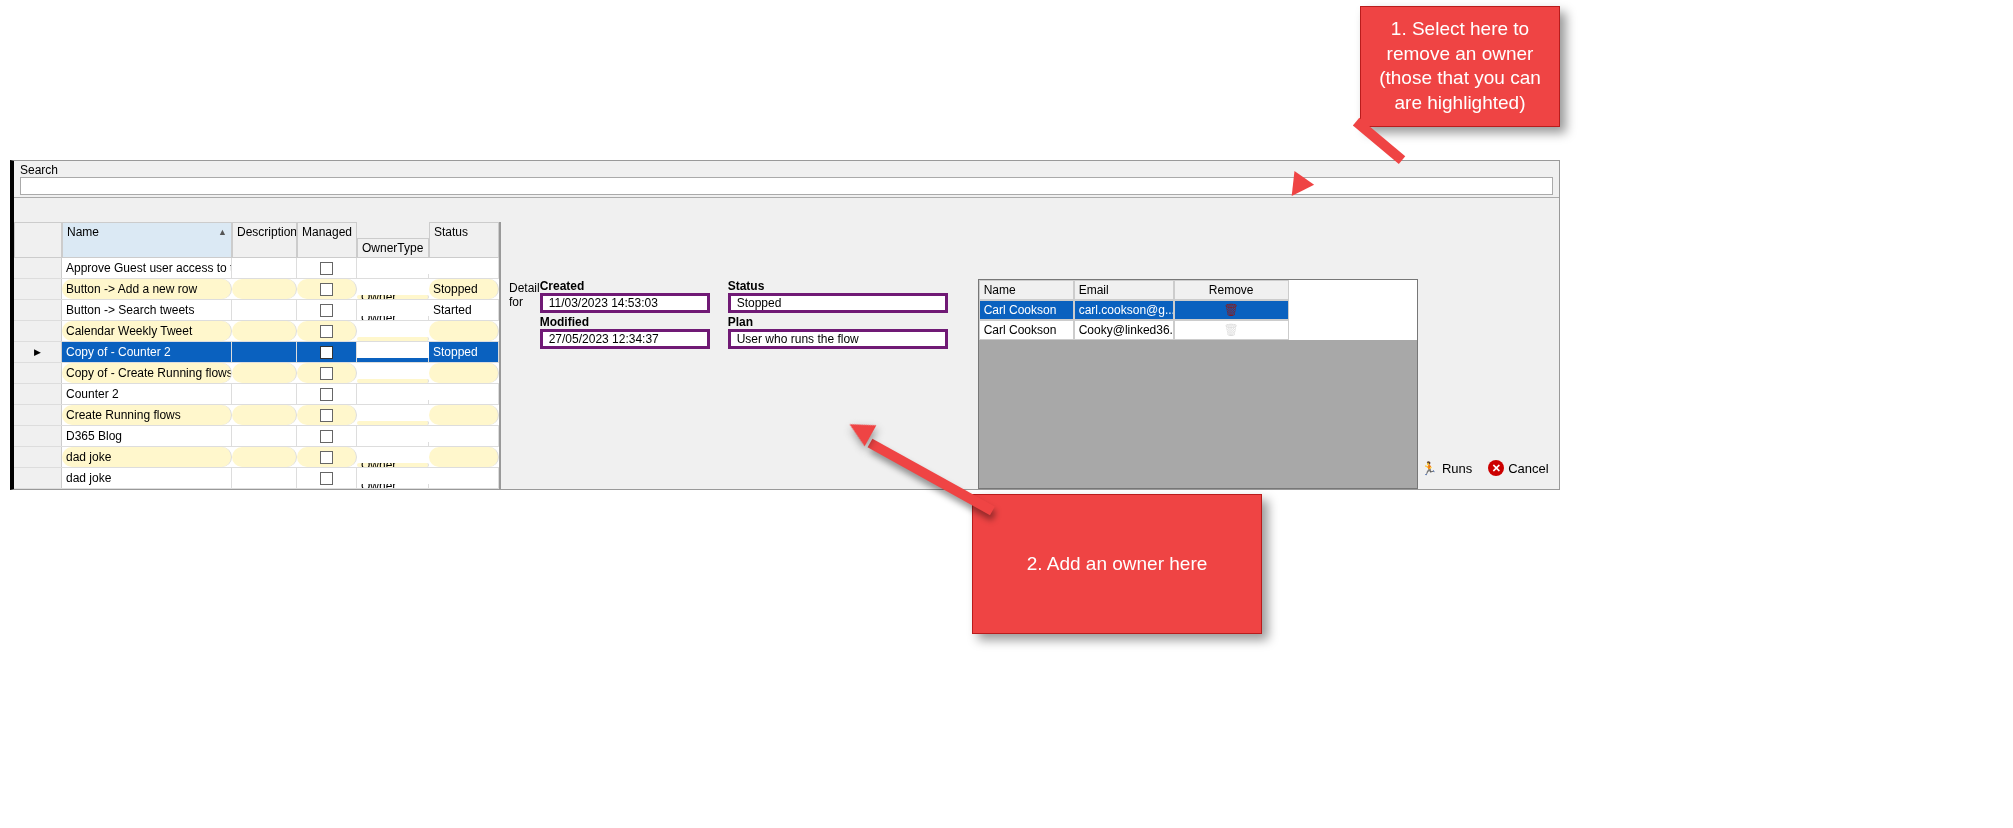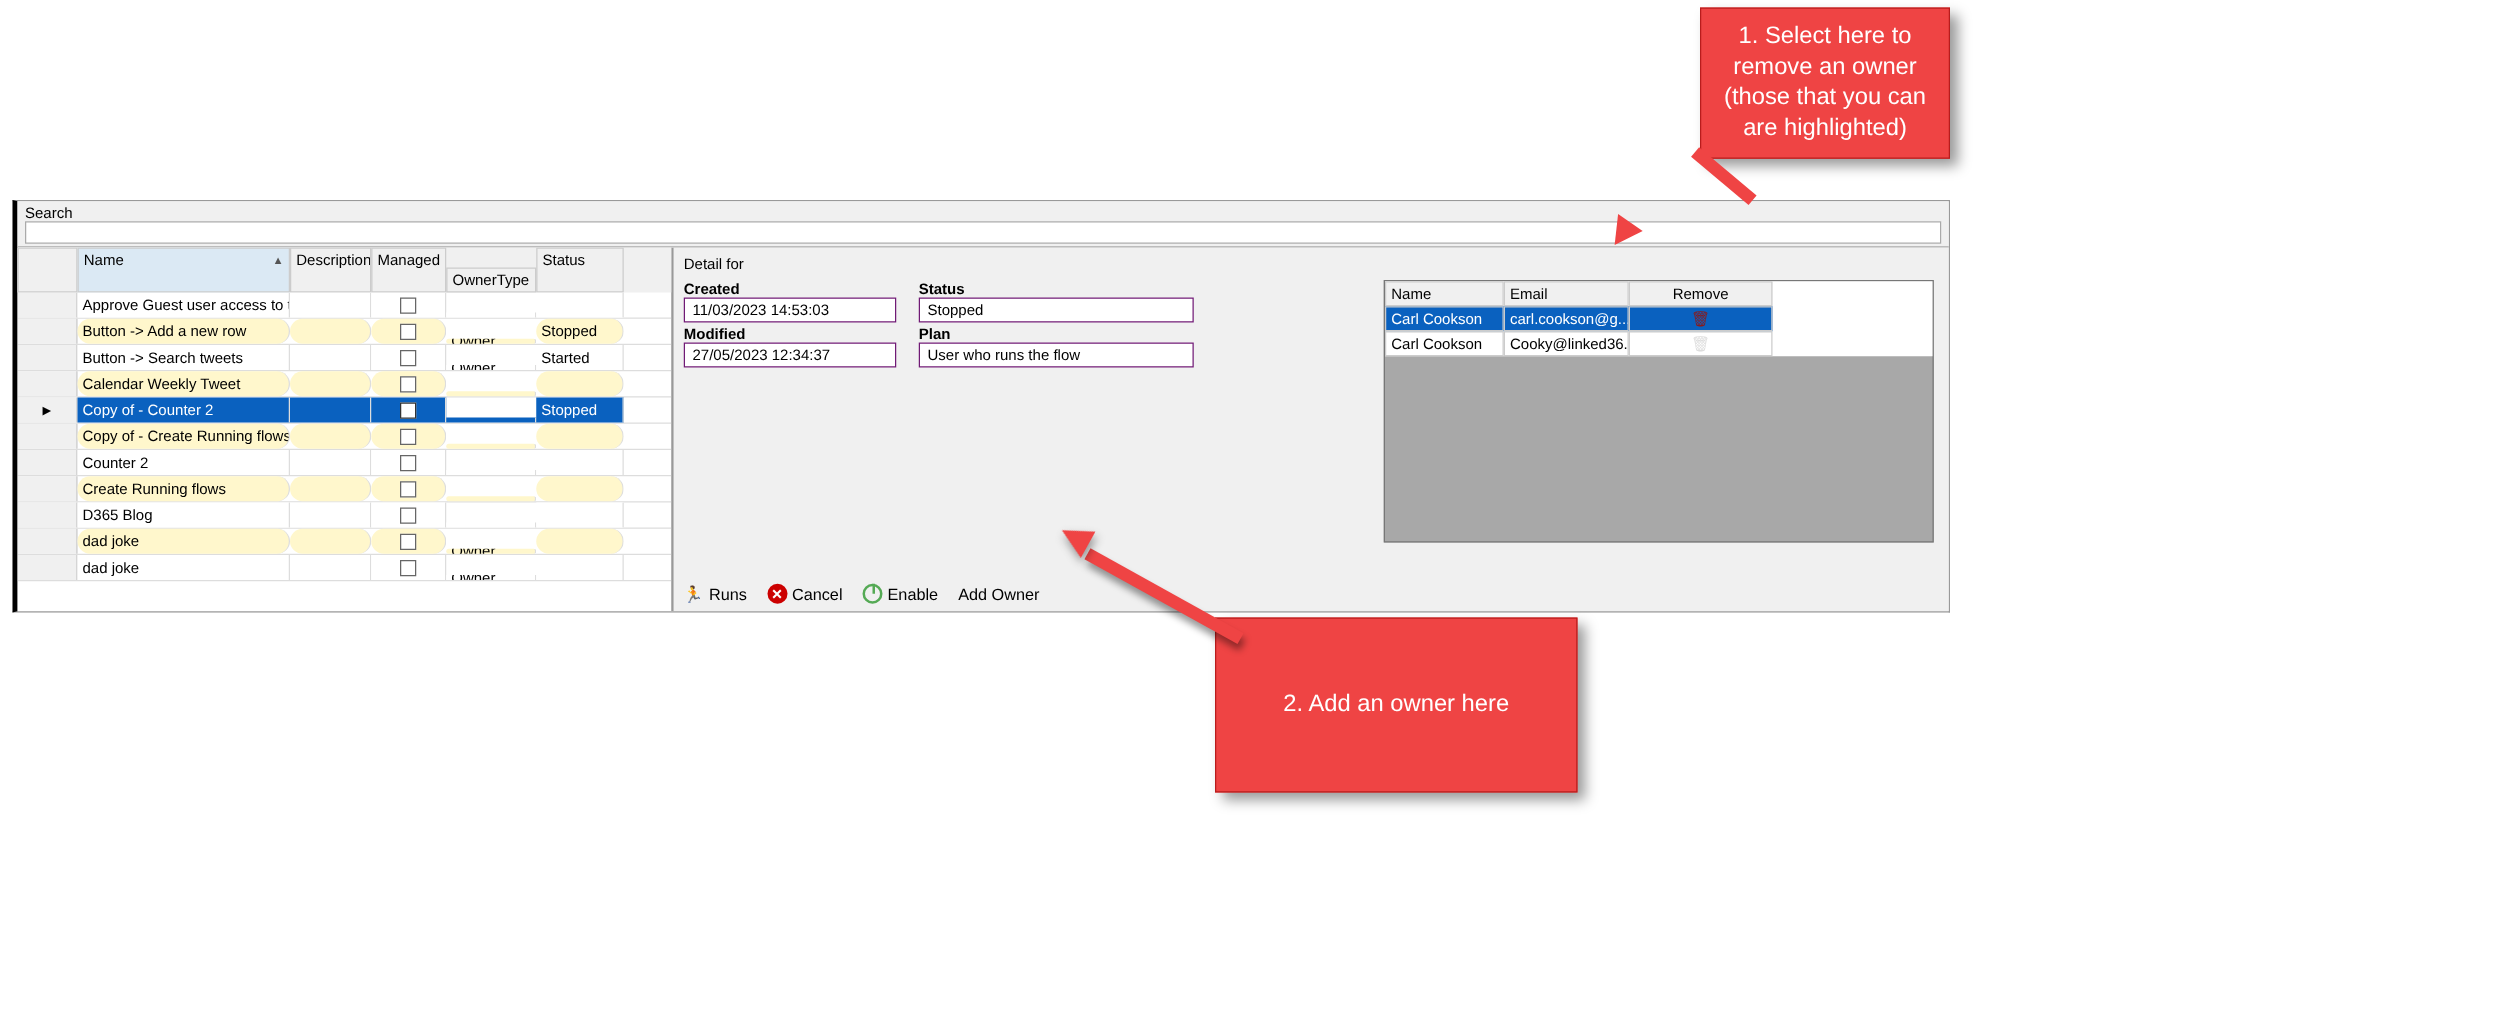--- a/index.html
+++ b/index.html
@@ -36,20 +36,21 @@
     border: 1px solid #aaa;
     height: 18px;
     background: #fff;
     padding: 0 4px;
     font-size: 12px;
   }
   .main-split {
     flex: 1;
     display: flex;
     overflow: hidden;
+    align-items: flex-end;
   }
   
   .left-grid {
     width: 525px;
     display: flex;
     flex-direction: column;
     background: #fff;
     border-right: 2px solid #999;
   }
   .grid-head {
@@ -112,38 +113,38 @@
   }
   .row-selected .chk { background:#fff; border-color:#333; }
   .sort-arrow {
     position:absolute; right:4px; top:4px; font-size:9px; color:#555;
   }
   
   .right-pane {
     flex: 1;
     background: #f0f0f0;
     display: flex;
-    flex-direction: column;
+    flex-direction: row;
     padding: 4px 8px 0 8px;
   }
   .detail-title { font-size: 12px; padding: 2px 0 6px 0; }
   .detail-top {
     display: flex;
     gap: 30px;
     align-items: flex-start;
   }
   .detail-fields {
     display: grid;
     grid-template-columns: 170px 220px;
     gap: 20px 18px;
   }
   .field-label { font-weight: bold; font-size: 12px; }
   .field-box {
     background: #fff;
-    border: 1px solid #701a75;
+    border: 3px solid #701a75;
     height: 20px;
     padding: 2px 6px;
     font-size: 12px;
     min-width: 160px;
     display:flex;
     align-items:center;
   }
   .owner-grid-wrap {
     margin-left: auto;
     margin-right: 4px;

